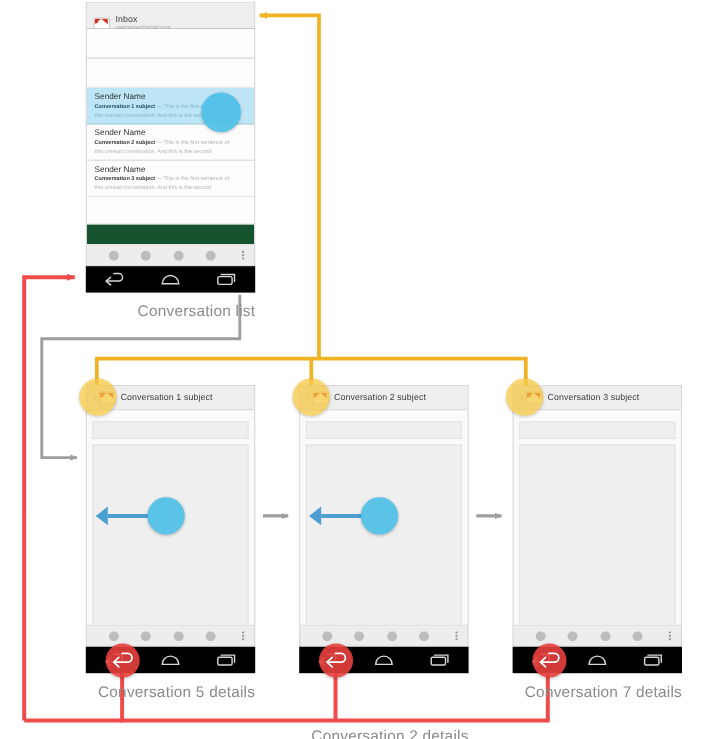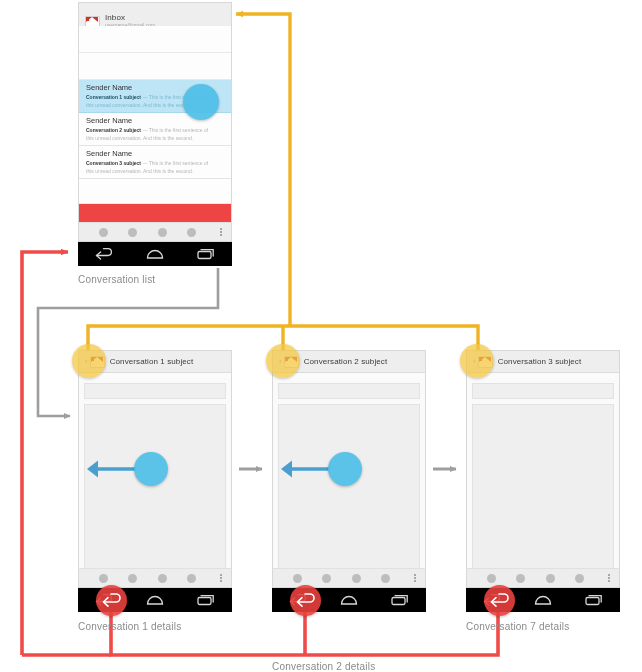--- a/index.html
+++ b/index.html
@@ -63,21 +63,21 @@
   }
   .titlewrap{display:flex;flex-direction:column;justify-content:center;line-height:1;}
   .apptitle{font-size:8px;color:#3b3b3b;letter-spacing:.1px;}
   .appsub{font-size:5px;color:#a8a8a8;margin-top:1.5px;}
   .backchev{
     font-size:8px;color:#9a9a9a;margin-right:2px;flex:0 0 auto;
     line-height:1;
   }
 
   
-  .listarea{position:absolute;left:0;right:0;top:23px;bottom:0;background:#ef4444;}
+  .listarea{position:absolute;left:0;right:0;top:23px;bottom:0;background:#14532d;}
   .blankrow{height:26px;border-bottom:1px solid #e9e9e9;background:#fdfdfd;}
   .convrow{
     position:relative;
     height:33px;
     border-bottom:1px solid #e4e4e4;
     padding:4px 7px 0 7px;
     box-sizing:border-box;
     background:#fdfdfd;
   }
   .convrow.sel{background:#bde5f5;border-bottom:1px solid #a8d8ec;}
@@ -116,22 +116,22 @@
   .overflow i{display:block;width:1.5px;height:1.5px;border-radius:50%;background:#9a9a9a;}
   .navbar{
     position:absolute;left:0;right:0;
     height:24px;background:#000000;
     display:flex;align-items:center;justify-content:space-around;
   }
   .navbtn{position:relative;width:26px;height:24px;}
 
   
   .caption{
-    position:absolute;text-align:left;
-    font-size:10px;color:#8a8a8a;letter-spacing:.2px;
+    position:absolute;text-align:right;
+    font-size:14px;color:#8a8a8a;letter-spacing:.2px;
     white-space:nowrap;
   }
 
   
   .bubble{
     position:absolute;border-radius:50%;
     box-shadow:0 1px 3px rgba(0,0,0,.28);
   }
   .bubble.yellow{background:#f5c842;opacity:.74;}
   .bubble.red{background:#e8413c;opacity:.9;}
@@ -454,17 +454,17 @@
   </div>
 
   <div>
     <svg style="position:absolute;left:278px;top:456px;" width="70" height="26" viewBox="0 0 70 26">
       <path d="M52,13 L14,13" fill="none" stroke="#4a9fd0" stroke-width="3.6"></path>
       <path d="M14,4.5 L3,13 L14,21.5 z" fill="#4a9fd0"></path>
     </svg>
     <div class="bubble blue" style="left:328px;top:452px;width:34px;height:34px;"></div>
   </div>
 
-  <div class="caption" style="left:78px;top:621px;width:154px;">Conversation 1 details</div>
+  <div class="caption" style="left:78px;top:621px;width:154px;">Conversation 5 details</div>
   <div class="caption" style="left:272px;top:621px;width:154px;margin-top:40px;">Conversation 2 details</div>
   <div class="caption" style="left:466px;top:621px;width:154px;">Conversation 7 details</div>
 
 </div>
 
 </body></html>

